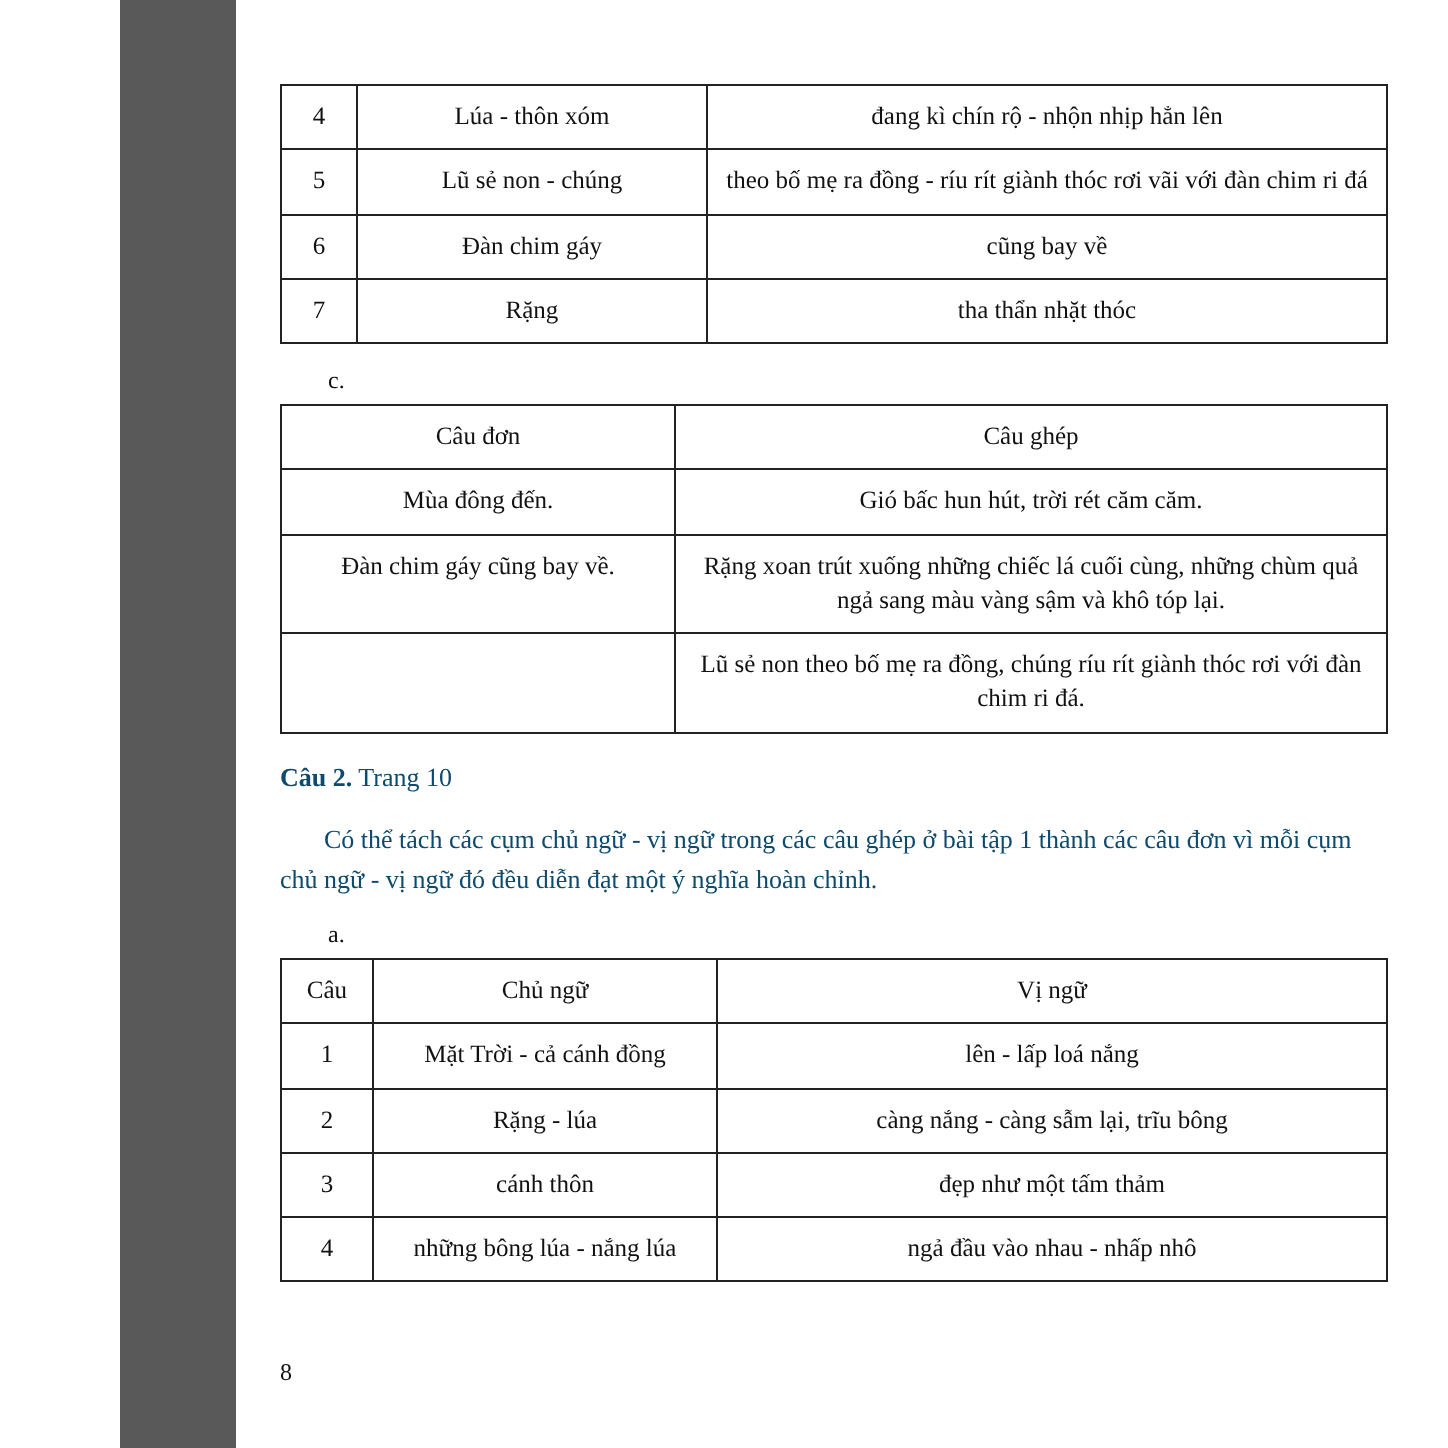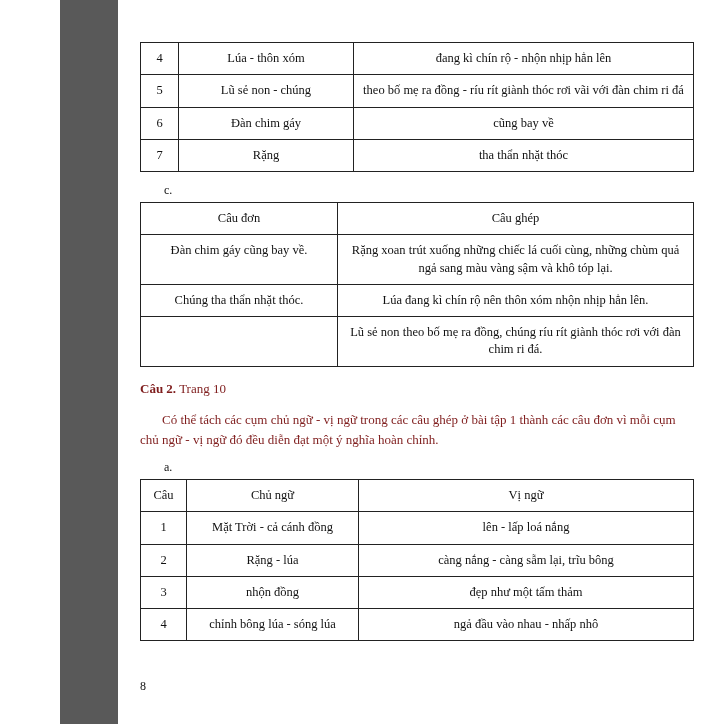--- a/index.html
+++ b/index.html
@@ -74,21 +74,21 @@
 
   
   .t2 { width: 100%; }
   .t2 col.c1 { width: 197px; }
   .t2 col.c2 { width: auto; }
   .t2 td.center { }
 
   .para {
     font-size: 13px;
     line-height: 1.5;
-    color: #7f1d1d;
+    color: #0c4a6e;
     margin: 12px 0 0 0;
   }
   .para .q-head {
     font-weight: bold;
   }
   .indent {
     text-indent: 22px;
   }
 
   
@@ -152,26 +152,26 @@
       <colgroup>
           <col class="c1">
           <col class="c2">
         </colgroup>
       <tbody>
         <tr>
           <td>Câu đơn</td>
           <td>Câu ghép</td>
         </tr>
         <tr>
+          <td>Mùa đông đến.</td>
+          <td>Gió bấc hun hút, trời rét căm căm.</td>
+        </tr>
+        <tr>
           <td class="center">Đàn chim gáy cũng bay về.</td>
           <td>Rặng xoan trút xuống những chiếc lá cuối cùng, những chùm quả ngả sang màu vàng sậm và khô tóp lại.</td>
-        </tr>
-        <tr>
-          <td class="center">Chúng tha thẩn nhặt thóc.</td>
-          <td>Lúa đang kì chín rộ nên thôn xóm nhộn nhịp hẳn lên.</td>
         </tr>
         <tr>
           <td class="center"></td>
           <td>Lũ sẻ non theo bố mẹ ra đồng, chúng ríu rít giành thóc rơi với đàn chim ri đá.</td>
         </tr>
       </tbody>
     </table>
 
     <p class="para">
       <span class="q-head">Câu 2.</span>
@@ -199,26 +199,26 @@
           <td>Mặt Trời - cả cánh đồng</td>
           <td>lên - lấp loá nắng</td>
         </tr>
         <tr>
           <td class="num">2</td>
           <td>Rặng - lúa</td>
           <td>càng nắng - càng sẫm lại, trĩu bông</td>
         </tr>
         <tr>
           <td class="num">3</td>
-          <td>nhộn đồng</td>
+          <td>cánh thôn</td>
           <td>đẹp như một tấm thảm</td>
         </tr>
         <tr>
           <td class="num">4</td>
-          <td>chỉnh bông lúa - sóng lúa</td>
+          <td>những bông lúa - nắng lúa</td>
           <td>ngả đầu vào nhau - nhấp nhô</td>
         </tr>
       </tbody>
     </table>
 
   </div>
 
   <div class="page-number">8</div>
 
 </div>

